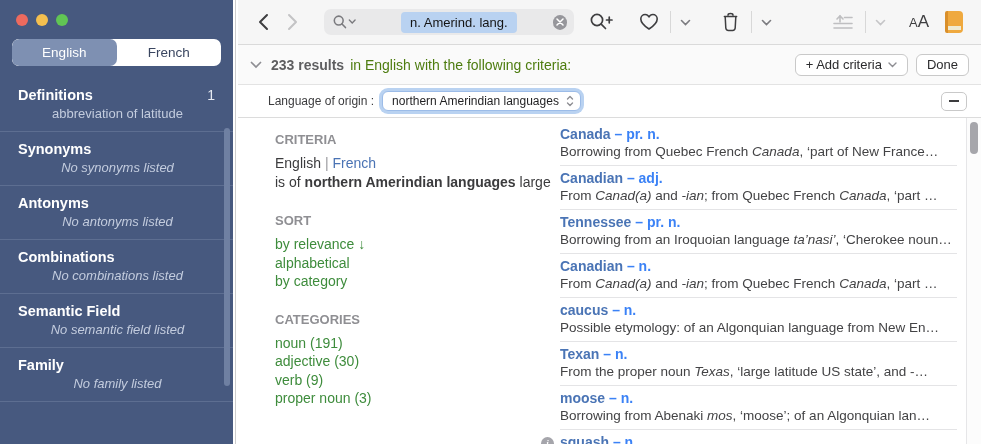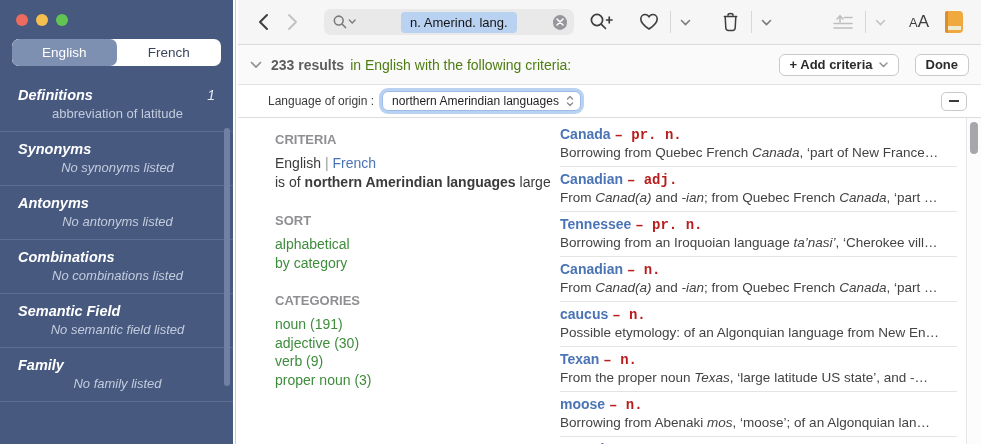--- a/index.html
+++ b/index.html
@@ -15,21 +15,21 @@
   .app-title { font-size:27px; font-weight:bold; letter-spacing:.2px; }
   .book { width:21px; height:26px; border-radius:2px 4px 4px 2px; position:relative; }
   .book.green-bk { background:#9CBE4B; border-left:3px solid #7FA23B; }
   .book.orange-bk { background:#EFA93F; border-left:3px solid #D98F2B; width:18px; height:22px; }
   .book::after { content:''; position:absolute; left:0; right:2px; bottom:3px; height:4px; background:#EFEAD2; }
   .segmented { margin:13px 12px 0; background:#fff; border-radius:7px; display:flex; height:27px; font-size:13.5px; overflow:hidden; }
   .seg { flex:1; display:flex; align-items:center; justify-content:center; color:#3A4660; border-radius:7px; cursor:default; }
   .seg.sel { background:#7E90B2; color:#fff; }
   .side-list { margin-top:12px; }
   .side-item { padding:9px 16px 10px 18px; border-bottom:1px solid #5D6E91; }
-  .si-head { display:flex; justify-content:space-between; align-items:baseline; font-size:14.5px; font-weight:bold; color:#fff;font-style:italic; }
+  .si-head { display:flex; justify-content:space-between; align-items:baseline; font-size:14.5px; font-weight:bold; color:#fff; }
   .si-badge { font-weight:normal; font-size:14px; color:#E6EAF2; padding-right:2px; }
   .si-sub { font-size:13px; color:#C3CCDE; margin-top:3px;text-align:center; }
   .si-sub.it { font-style:italic; }
   .side-scroll { position:absolute; top:128px; right:3px; width:6px; height:258px; background:#6F80A2; border-radius:3px; }
 
   
   .split { width:5px; background:#fff; position:relative; flex-shrink:0; }
   .split::after { content:''; position:absolute; left:2px; top:0; bottom:0; width:1px; background:#CDCDCD; }
 
   
@@ -47,21 +47,21 @@
   .sb-chev { padding:0 9px; display:flex; align-items:center; }
   .spacer { flex:1; }
   .fontsize { font-size:17px; color:#3E3E40; margin:0 16px 0 14px; }
   .fontsize::first-letter { font-size:13px; }
   .bookbtn { margin-right:6px; }
 
   .results-bar { height:40px; background:#FAFAFA; border-bottom:1px solid #E3E3E3; display:flex; align-items:center; padding:0 12px; font-size:14px; flex-shrink:0; }
   .rb-chev { margin-right:9px; display:flex; }
   .rb-count { font-weight:bold; color:#5E5E60; margin-right:6px; }
   .rb-desc { color:#4d7c0f; }
-  .rb-buttons { margin-left:auto; display:flex; gap:16px;font-weight:bold; }
+  .rb-buttons { margin-left:auto; display:flex; gap:8px; }
   .pill-btn { border:1px solid #C9C9C9; border-radius:6px; background:#fff; height:22px; display:flex; align-items:center; padding:0 10px; font-size:13px; color:#2B2B2D; gap:6px; cursor:default; }
 
   .criteria-row { height:33px; background:#fff; border-bottom:1px solid #DCDCDC; display:flex; align-items:center; padding:0 14px 0 30px; font-size:12px; color:#3C3C3E; flex-shrink:0; }
   .cr-label { margin-right:8px; }
   .popup { border:1px solid #9CBCE8; box-shadow:0 0 0 3px #B9D2F1; border-radius:6px; background:#fff; height:20px; display:flex; align-items:center; padding:0 6px 0 9px; font-size:12px; color:#1F1F21; gap:7px; }
   .minus-btn { margin-left:auto; width:26px; height:19px; border:1px solid #C9C9C9; border-radius:5px; background:#fff; display:flex; align-items:center; justify-content:center; }
   .minus-glyph { width:10px; height:1.5px; background:#3C3C3E; }
 
   .content { flex:1; display:flex; position:relative; background:#fff; overflow:hidden; }
   .panel { width:322px; padding:14px 0 0 37px; font-size:14px; color:#3B3B3D; flex-shrink:0; }
@@ -71,21 +71,21 @@
   .lang-link { color:#4A73B4; }
   .bold { font-weight:bold; }
   .p-section { margin-top:21px; }
   .p-item { line-height:18.5px; color:#3E8C3C; cursor:default; }
   .p-item .arrow { font-weight:normal; }
 
   .entries { flex:1; padding:4px 24px 0 0; min-width:0; }
   .entry { padding:4px 0; border-bottom:1px solid #E4E4E6; }
   .e-title { font-size:14px; font-weight:bold; line-height:17px; white-space:nowrap; }
   .e-word { color:#4A74B5; cursor:default; }
-  .e-pos { color:#b91c1c;font-family:Liberation Mono, monospace; }
+  .e-pos { color:#3b82f6; }
   .e-desc { font-size:13.5px; color:#434345; line-height:18px; white-space:nowrap; overflow:hidden; }
   .e-desc:empty { display:none; }
   .info-badge { display:inline-flex; width:13px; height:13px; border-radius:50%; background:#A5A5AB; color:#fff; font-size:9px; align-items:center; justify-content:center; margin:0 6px 0 -19px; font-style:italic; font-family:"Liberation Serif", serif; vertical-align:1px; }
   .scroll-track { position:absolute; top:0; right:0; bottom:0; width:15px; background:#FCFCFC; border-left:1px solid #E6E6E8; }
   .scroll-thumb { position:absolute; top:4px; left:3px; width:8px; height:32px; border-radius:4px; background:#A6A6AB; }
 
   svg { display:block; }
 </style>
 </head>
 <body>
@@ -287,20 +287,21 @@
           </div>
           <div class="p-line">
             <span>is of </span><span class="bold">northern Amerindian languages</span><span> large</span>
           </div>
         </div>
 
         <div class="p-section">
           <div class="p-header">SORT</div>
           <div>
 
+          <div class="p-item"><span>by relevance</span><span class="arrow"> ↓</span></div>
               <div class="p-item"><span>alphabetical</span><span class="arrow"></span></div>
               <div class="p-item"><span>by category</span><span class="arrow"></span></div>
             </div>
         </div>
 
         <div class="p-section">
           <div class="p-header">CATEGORIES</div>
           <div>
 
               <div class="p-item"><span>noun (191)</span></div>
@@ -322,21 +323,21 @@
           <div class="entry">
             <div class="e-title">
               <span class="e-word">Canadian</span> <span class="e-pos">– adj.</span>
             </div>
             <div class="e-desc"><span>From </span><i>Canad(a)</i><span> and </span><i>-ian</i><span>; from Quebec French </span><i>Canada</i><span>, ‘part …</span></div>
           </div>
           <div class="entry">
             <div class="e-title">
               <span class="e-word">Tennessee</span> <span class="e-pos">– pr. n.</span>
             </div>
-            <div class="e-desc"><span>Borrowing from an Iroquoian language </span><i>ta’nasi’</i><span>, ‘Cherokee vill…</span></div>
+            <div class="e-desc"><span>Borrowing from an Iroquoian language </span><i>ta’nasi’</i><span>, ‘Cherokee noun…</span></div>
           </div>
           <div class="entry">
             <div class="e-title">
               <span class="e-word">Canadian</span> <span class="e-pos">– n.</span>
             </div>
             <div class="e-desc"><span>From </span><i>Canad(a)</i><span> and </span><i>-ian</i><span>; from Quebec French </span><i>Canada</i><span>, ‘part …</span></div>
           </div>
           <div class="entry">
             <div class="e-title">
               <span class="e-word">caucus</span> <span class="e-pos">– n.</span>

